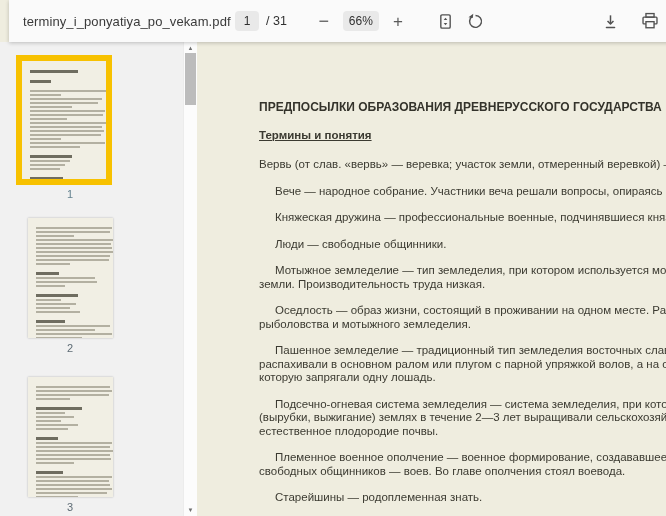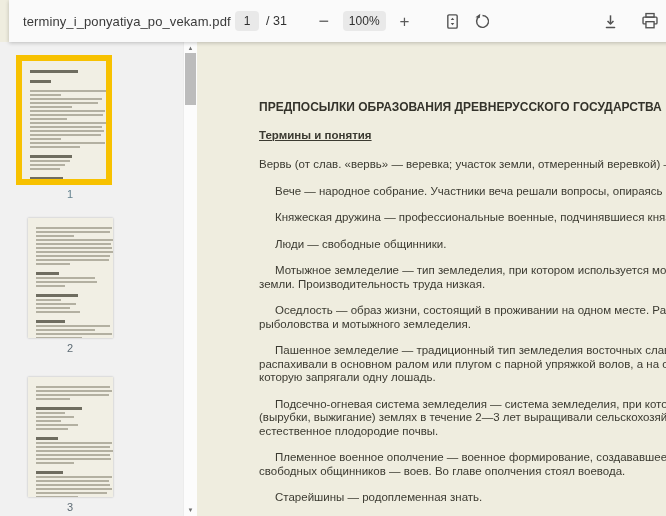--- a/index.html
+++ b/index.html
@@ -111,21 +111,21 @@
 <div class="toolbar">
   <div class="filename">terminy_i_ponyatiya_po_vekam.pdf</div>
 
   <div class="center-controls">
     <div class="chip">1</div>
     <div class="page-total">/ 31</div>
 
     <button class="tbtn minus-btn">
       <span>−</span>
     </button>
-    <div class="chip zoom-chip">100%</div>
+    <div class="chip zoom-chip">66%</div>
     <button class="tbtn plus-btn">
       <span>+</span>
     </button>
 
     <button class="tbtn fit-btn">
       <span>
         <svg width="17" height="17" viewBox="0 0 16 16">
           <rect x="3.6" y="1.8" width="8.8" height="12.4" rx="1.1" fill="none" stroke="currentColor" stroke-width="1.3"></rect>
           <path d="M8 4.4l1.7 2.1H6.3z" fill="currentColor"></path>
           <path d="M8 11.6l1.7-2.1H6.3z" fill="currentColor"></path>

